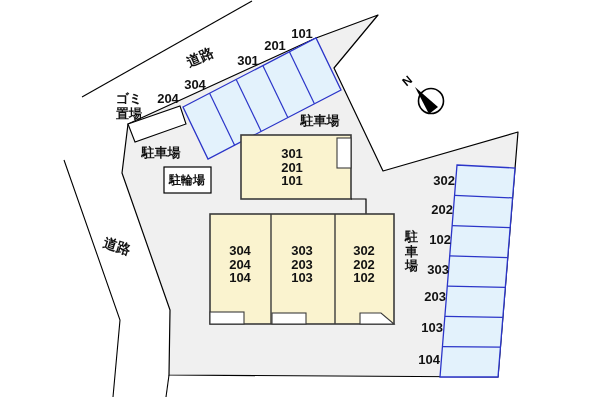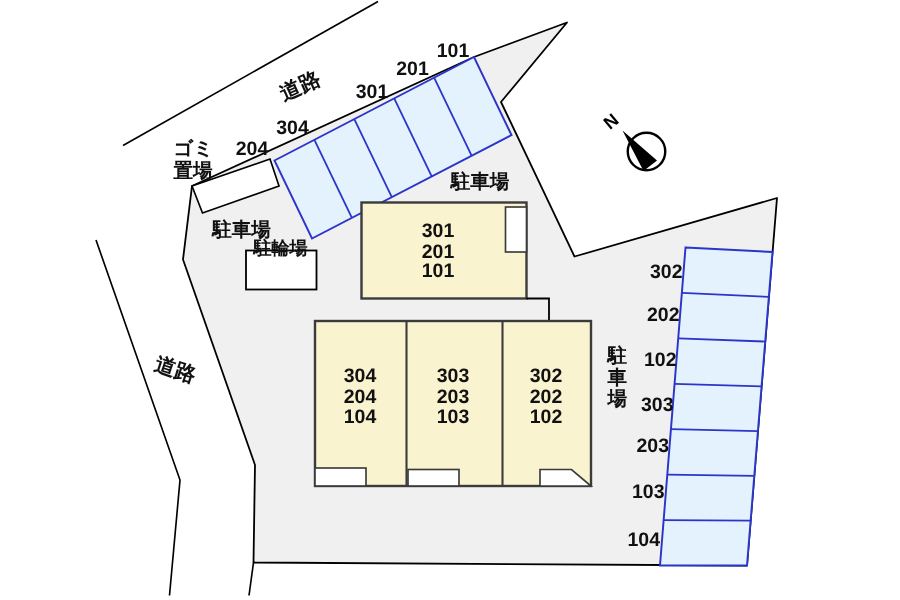--- a/index.html
+++ b/index.html
@@ -5,21 +5,21 @@
   html,body{margin:0;padding:0;background:#ffffff;}
   #stage{position:relative;width:600px;height:400px;background:#ffffff;overflow:hidden;
          font-family:"Liberation Sans",sans-serif;}
   #plan-svg{position:absolute;left:0;top:0;}
   .lbl{position:absolute;font-weight:bold;font-size:13px;color:#111;
        white-space:nowrap;transform:translate(-50%,-50%);line-height:14px;}
   .lbl.small{font-size:12px;}
   .lbl.right-align{transform:translate(-100%,-50%);}
   .lbl.rot-road-top{transform:translate(-50%,-50%) rotate(-24deg);font-size:14px;}
   .lbl.rot-road-left{transform:translate(-50%,-50%) rotate(18deg);font-size:14px;}
-  .lbl.two-line{line-height:15px;}
+  .lbl.two-line{line-height:15px;text-align:center;}
   .vertical-lbl{position:absolute;left:404px;top:230px;width:15px;
        font-weight:bold;font-size:13px;color:#111;line-height:14.5px;
        word-break:break-all;text-align:center;}
   .compass-n{position:absolute;left:403px;top:74px;font-weight:bold;font-size:12px;color:#000;
        transform:rotate(-40deg);}
   .unit-label{position:absolute;font-weight:bold;font-size:13px;color:#111;
        text-align:center;line-height:13.5px;transform:translate(-50%,-50%);}
 </style>
 </head>
 <body>
@@ -87,21 +87,21 @@
   <div class="lbl" style="left:168px;top:99px;">204</div>
   <div class="lbl" style="left:195px;top:85px;">304</div>
   <div class="lbl" style="left:248px;top:61px;">301</div>
   <div class="lbl" style="left:275px;top:46px;">201</div>
   <div class="lbl" style="left:302px;top:34px;">101</div>
 
   <div class="lbl" style="left:320px;top:121px;">駐車場</div>
 
   <div class="lbl" style="left:161px;top:153px;">駐車場</div>
 
-  <div class="lbl small" style="left:187px;top:165px;">駐輪場</div>
+  <div class="lbl small" style="left:187px;top:180px;">駐輪場</div>
 
   <div class="unit-label" style="left:292px;top:167px;">
     <div>301</div>
     <div>201</div>
     <div>101</div>
   </div>
 
   <div class="unit-label" style="left:240px;top:264px;">
     <div>304</div>
     <div>204</div>

